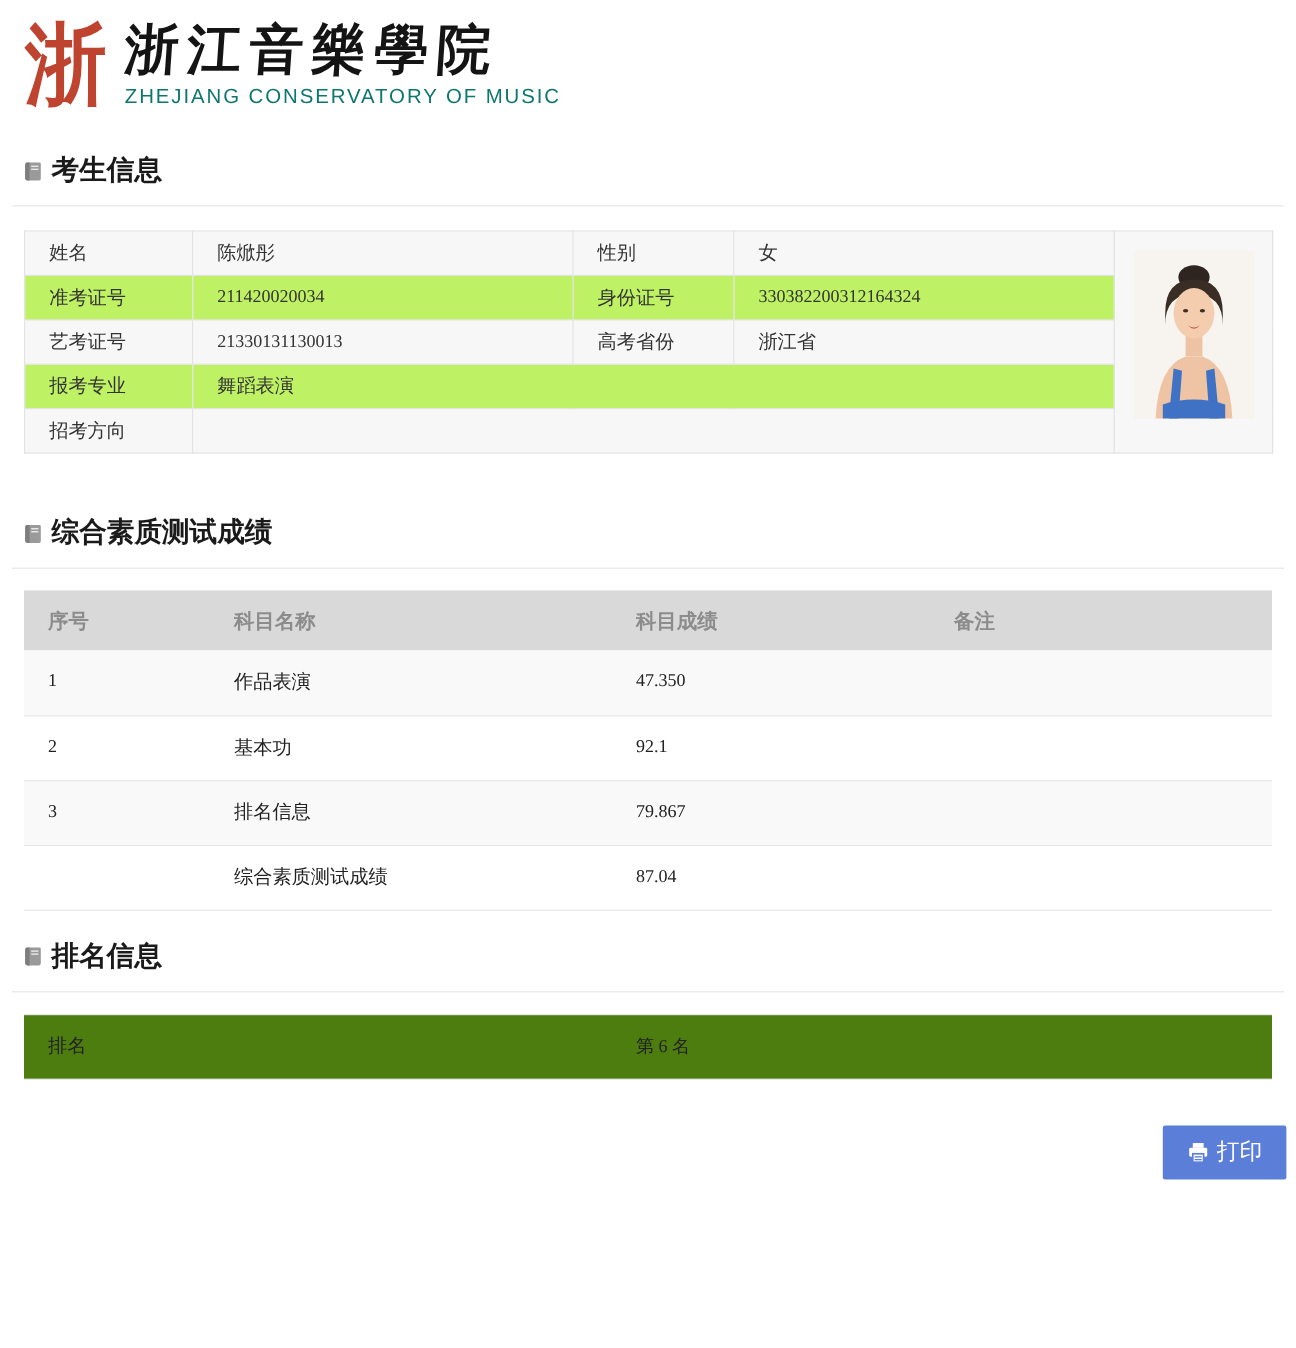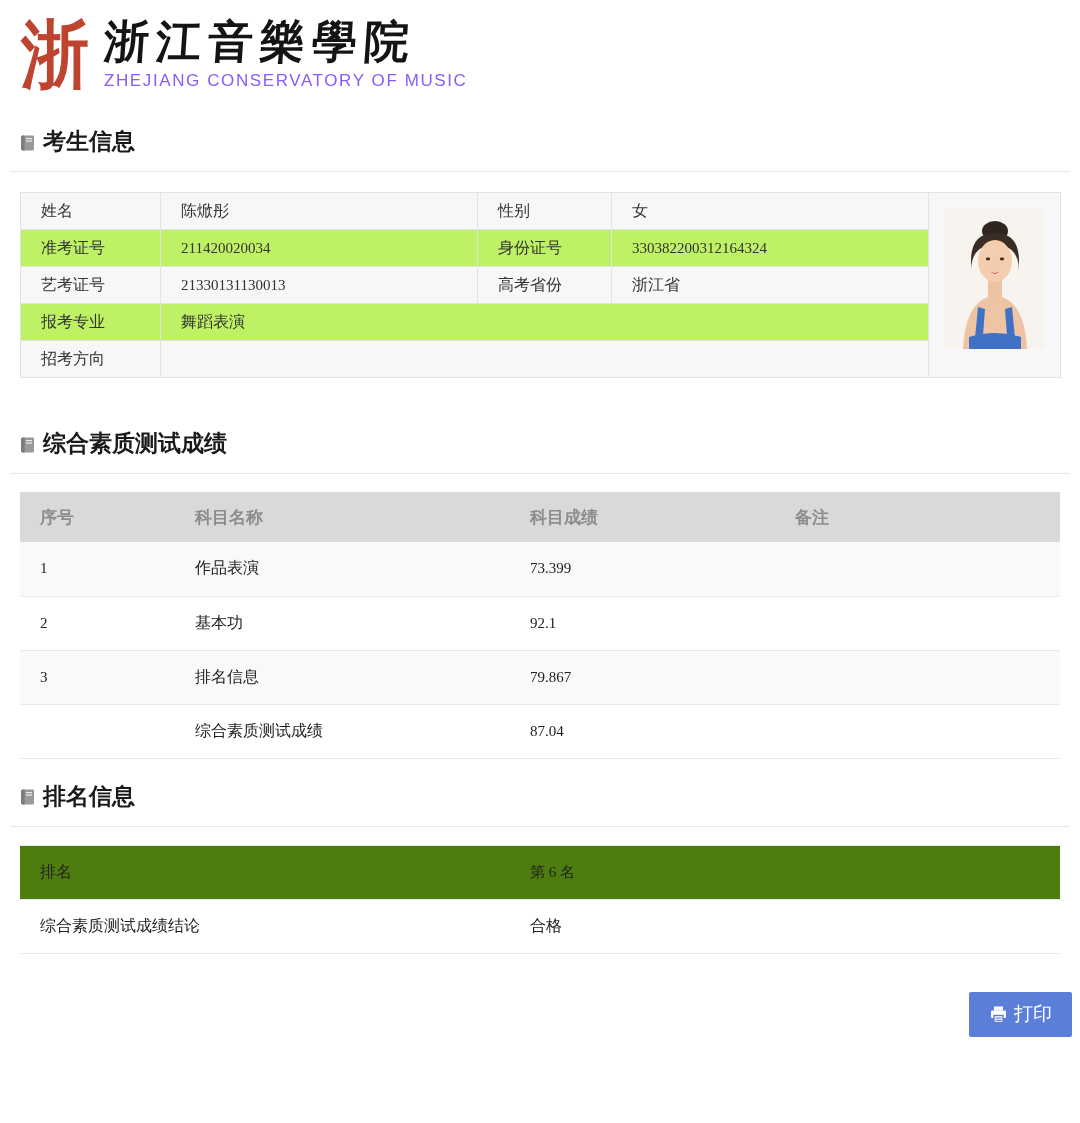--- a/index.html
+++ b/index.html
@@ -22,21 +22,21 @@
     transform:scaleX(0.92);
   }
   .logo-text { display:flex; flex-direction:column; justify-content:center; padding-top:6px; }
   .logo-cn {
     font-family:"DejaVu Serif", serif;
     font-size:45px; line-height:52px; color:#141414;
     font-weight:600; letter-spacing:7px;
     transform:skewX(-4deg);
   }
   .logo-en {
-    font-size:17px; color:#8b5cf6; letter-spacing:1.6px; margin-top:3px;
+    font-size:17px; color:#0f766e; letter-spacing:1.6px; margin-top:3px;
   }
 
   
   .section-title {
     display:flex; align-items:center; gap:5px;
     margin:26px 0 0 18px;
     font-size:23px; font-weight:600; color:#1a1a1a;
   }
   .section-title.tight { margin-top:50px; }
   .section-title.tighter { margin-top:22px; }
@@ -225,21 +225,21 @@
     <tbody>
         <tr>
       <th>序号</th>
       <th>科目名称</th>
       <th>科目成绩</th>
       <th>备注</th>
     </tr>
     <tr class="shade">
       <td class="num">1</td>
       <td>作品表演</td>
-      <td class="num">73.399</td>
+      <td class="num">47.350</td>
       <td></td>
     </tr>
     <tr class="plain">
       <td class="num">2</td>
       <td>基本功</td>
       <td class="num">92.1</td>
       <td></td>
     </tr>
     <tr class="shade">
       <td class="num">3</td>
@@ -271,24 +271,20 @@
 
   <table class="rank-table">
     <colgroup>
       <col class="col-rlabel">
         <col>
     </colgroup>
     <tbody>
         <tr class="shade">
       <td>排名</td>
       <td class="num">第 6 名</td>
-    </tr>
-    <tr class="plain">
-      <td>综合素质测试成绩结论</td>
-      <td>合格</td>
     </tr>
   </tbody>
     </table>
 
   <div class="btn-row">
     <button class="print-btn">
       <span>
         <svg width="19" height="19" viewBox="0 0 19 19">
           <rect x="5" y="1.5" width="9" height="4" fill="#ffffff"></rect>
           <rect x="2" y="5.5" width="15" height="7.5" rx="1.2" fill="#ffffff"></rect>

